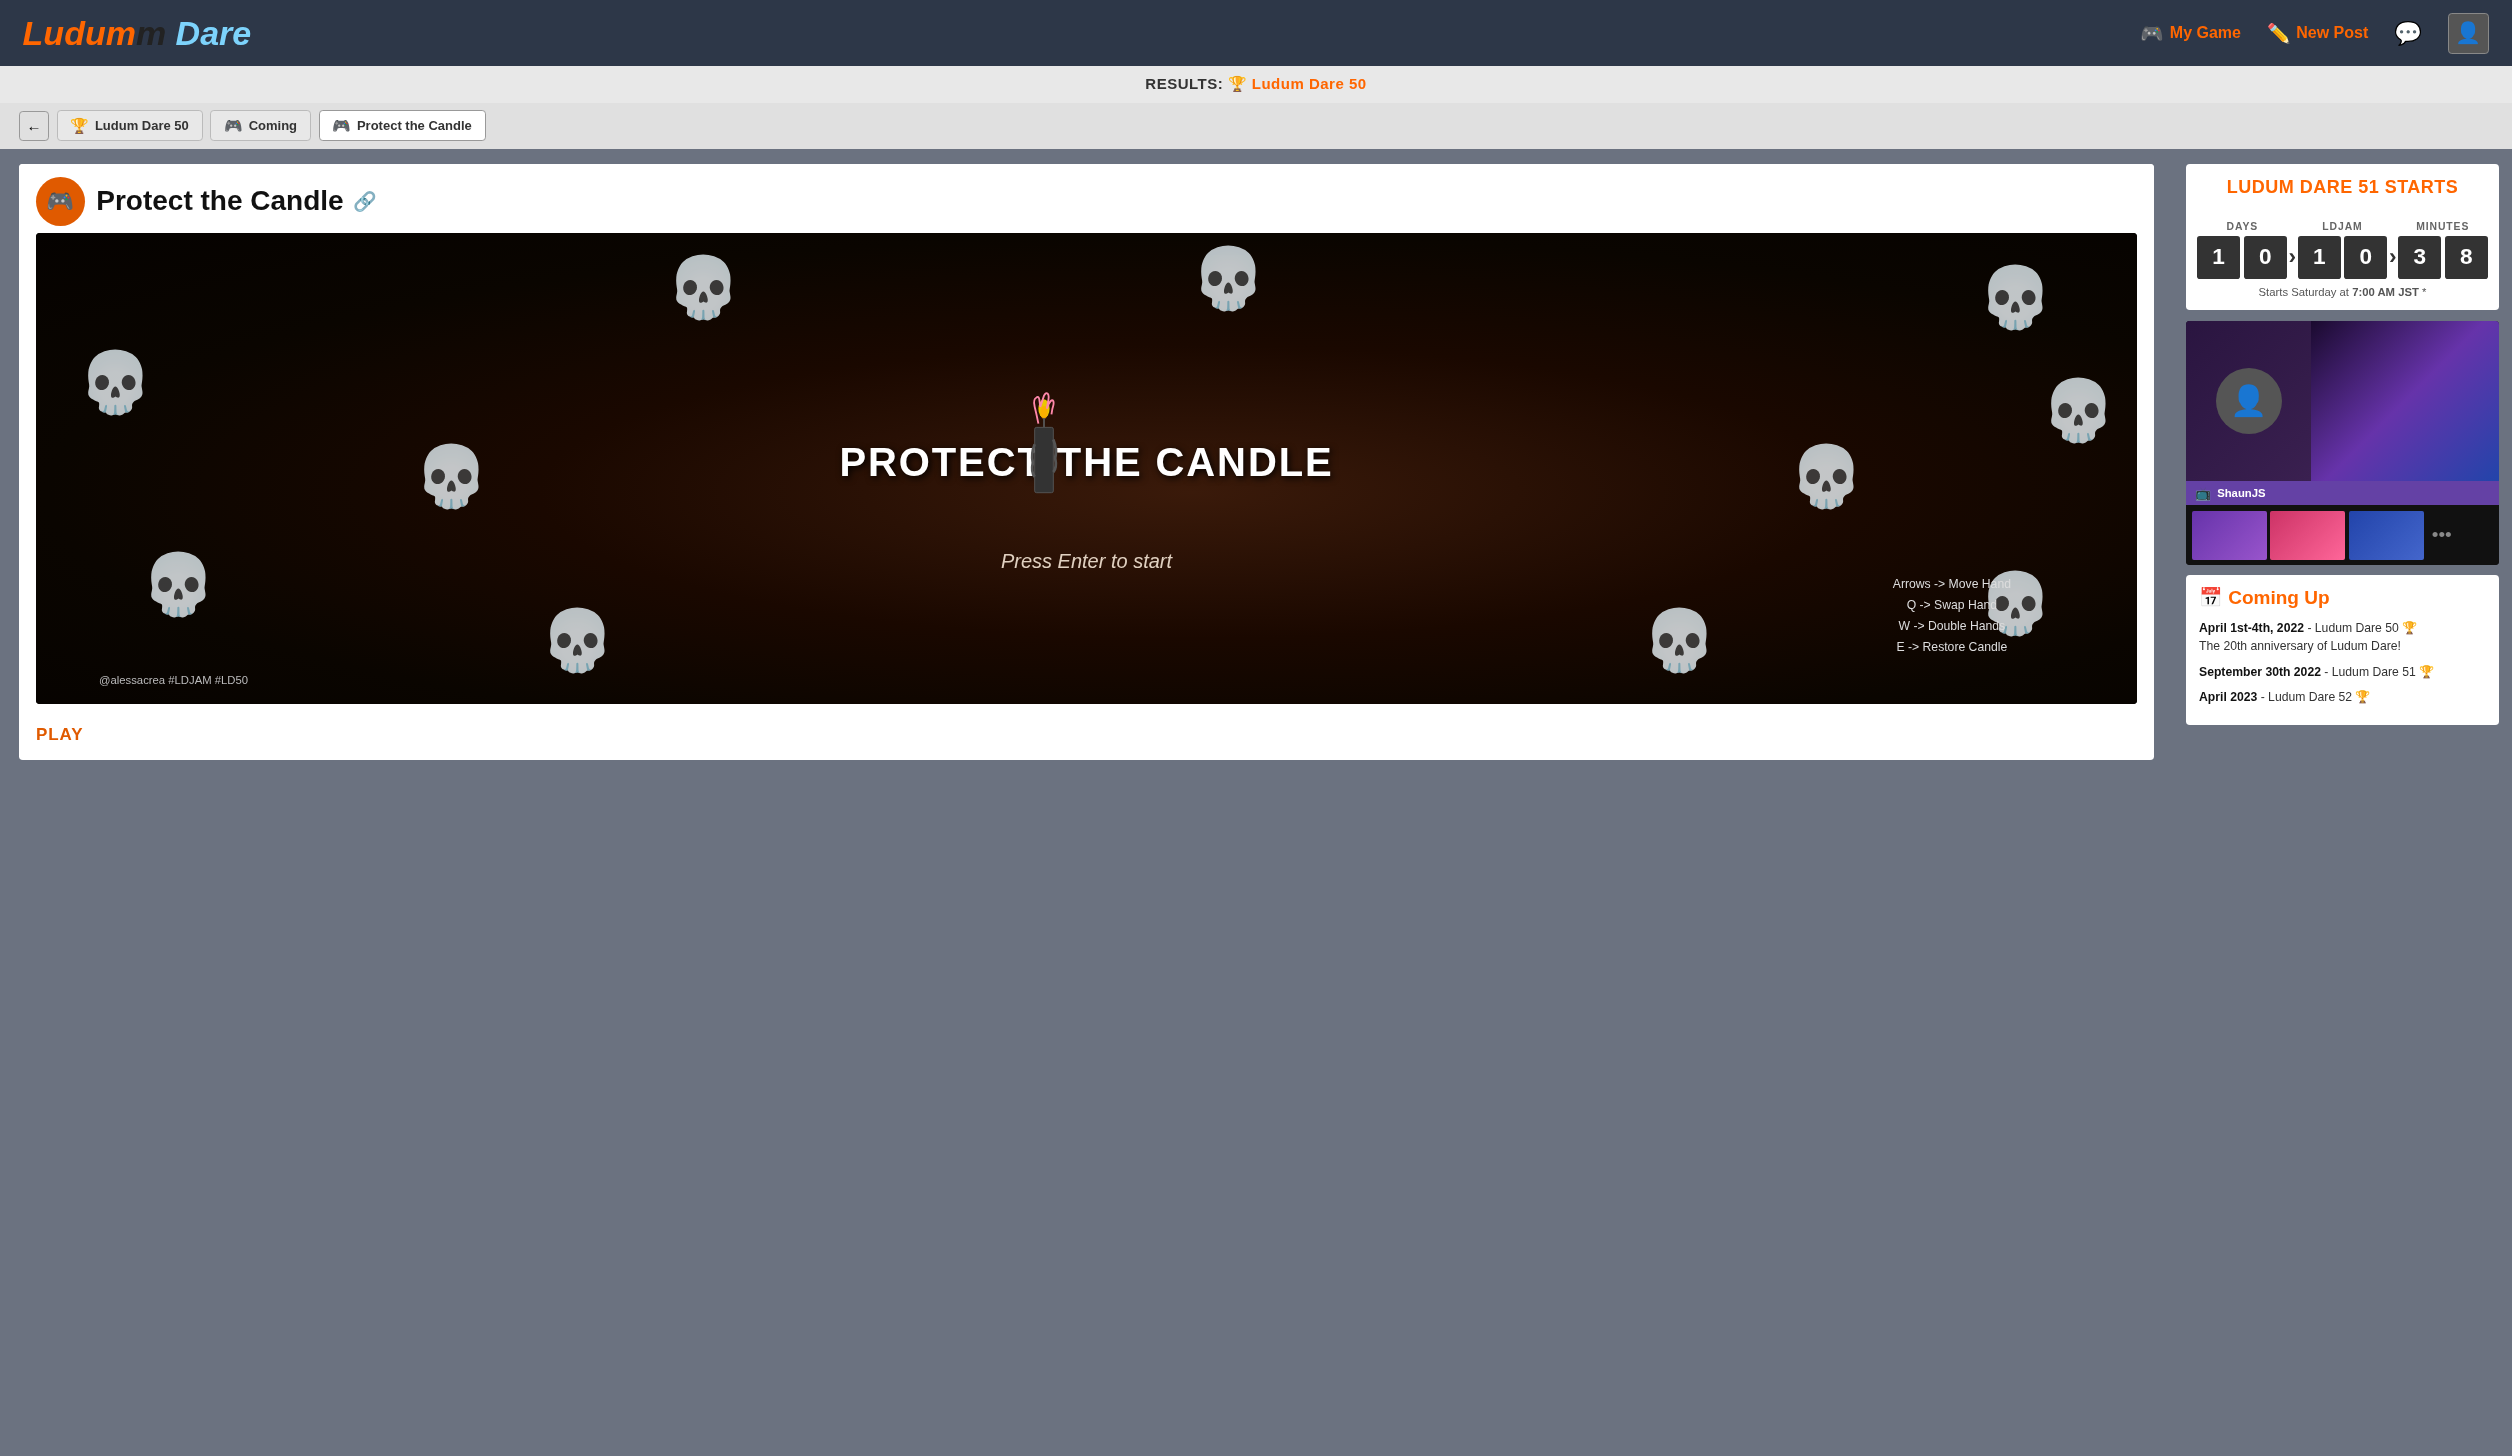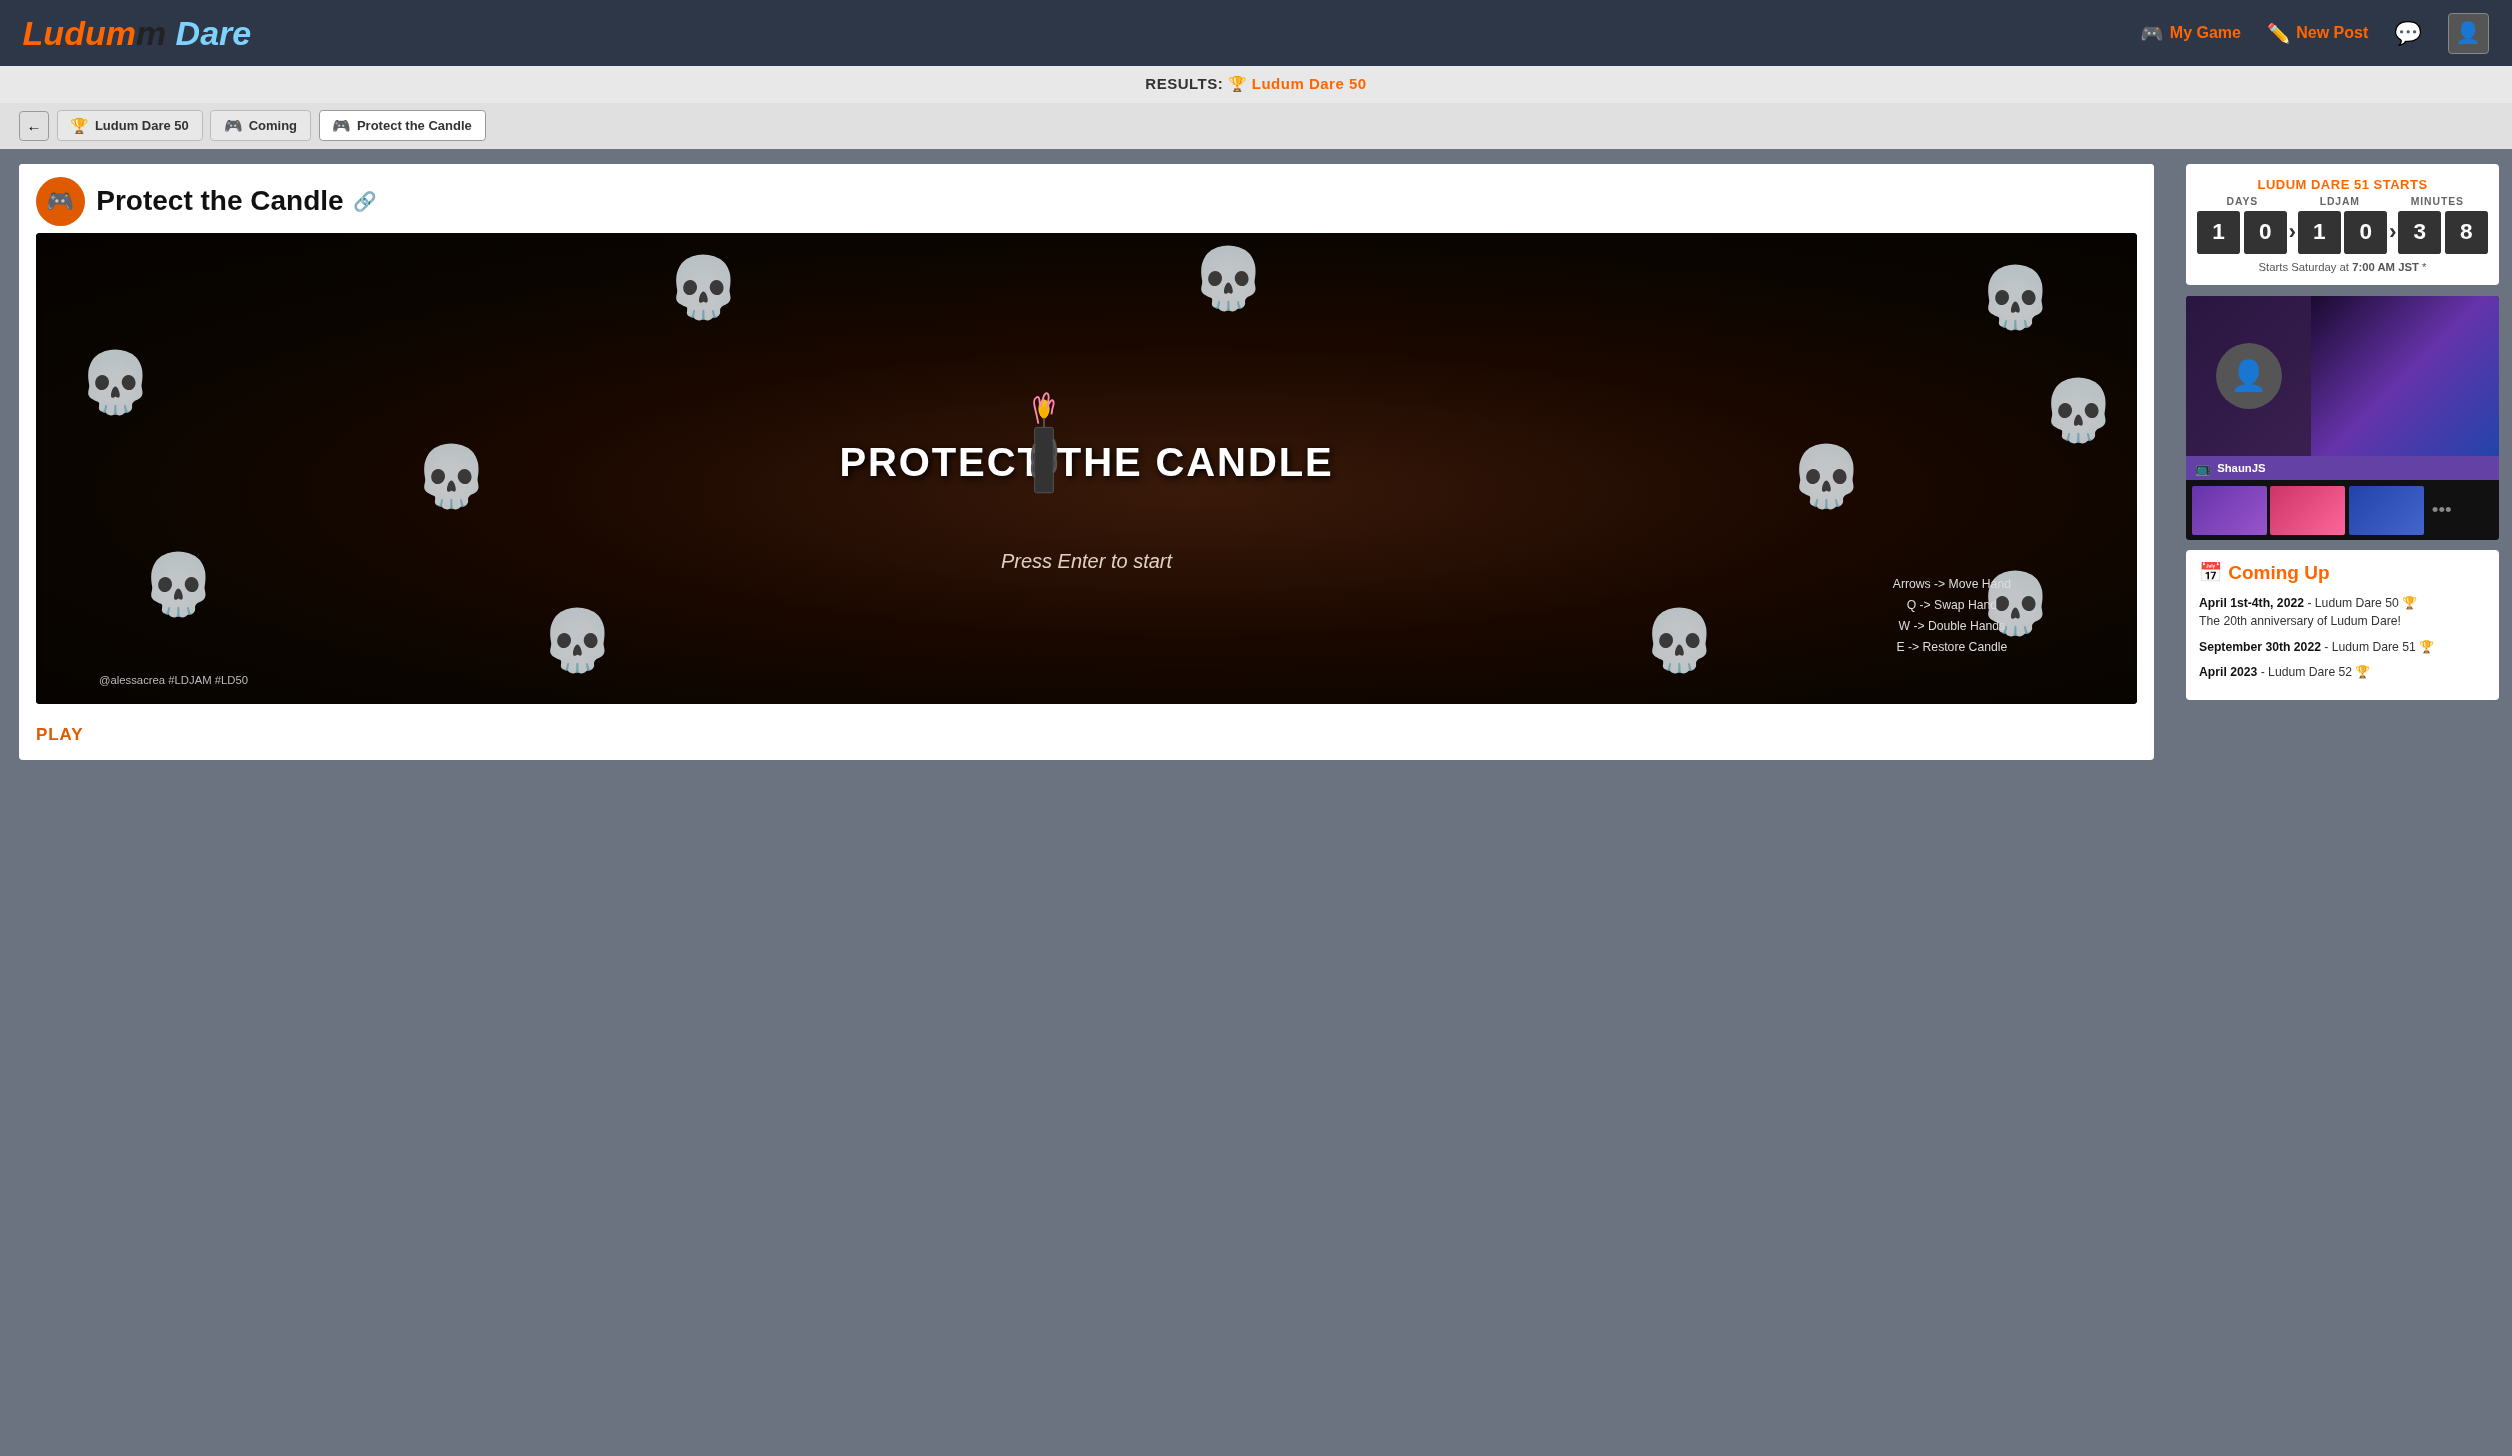--- a/index.html
+++ b/index.html
@@ -247,30 +247,30 @@
 
     
     .countdown-box {
       background: #fff;
       border-radius: 3.8px;
       padding: 13px 11.3px 11.3px 11.3px;
       margin-bottom: 11.3px;
       text-align: center;
     }
     .countdown-title {
-      font-size: 13px;
+      font-size: 18px;
       font-weight: 800;
       color: #222;
       letter-spacing: 0.5px;
-      margin-bottom: 4px;
+      margin-bottom: 23px;
     }
     .countdown-title span { color: #ff6600; }
     .countdown-labels {
       display: flex;
-      justify-content: flex-start;
+      justify-content: space-between;
       gap: 7.5px;
       margin-bottom: 3.8px;
     }
     .countdown-label {
       font-size: 10.4px;
       color: #666;
       font-weight: 600;
       letter-spacing: 0.9px;
       width: 49px;
       text-align: center;

